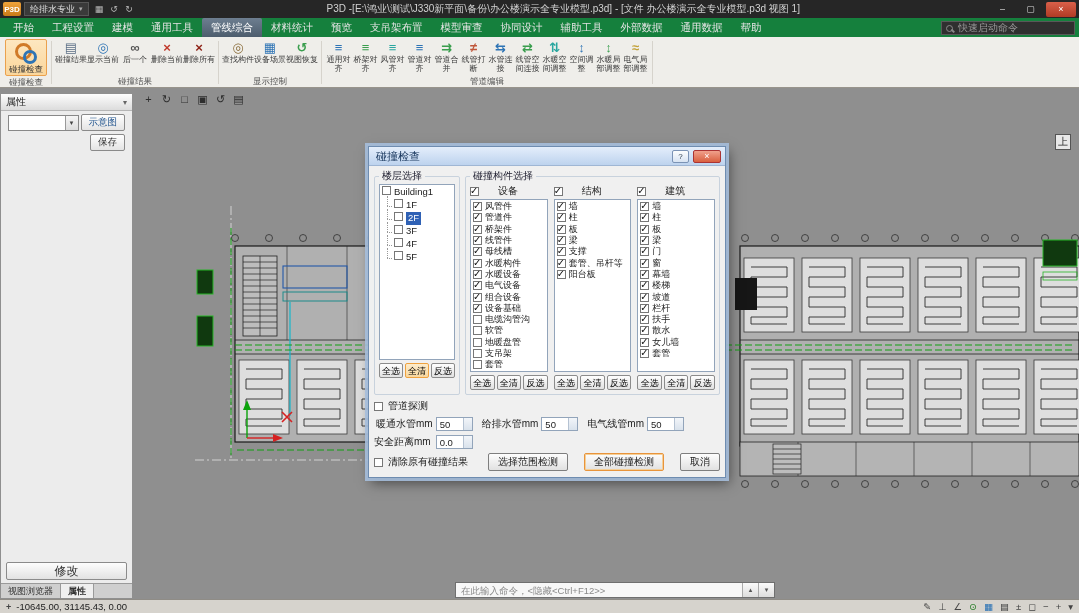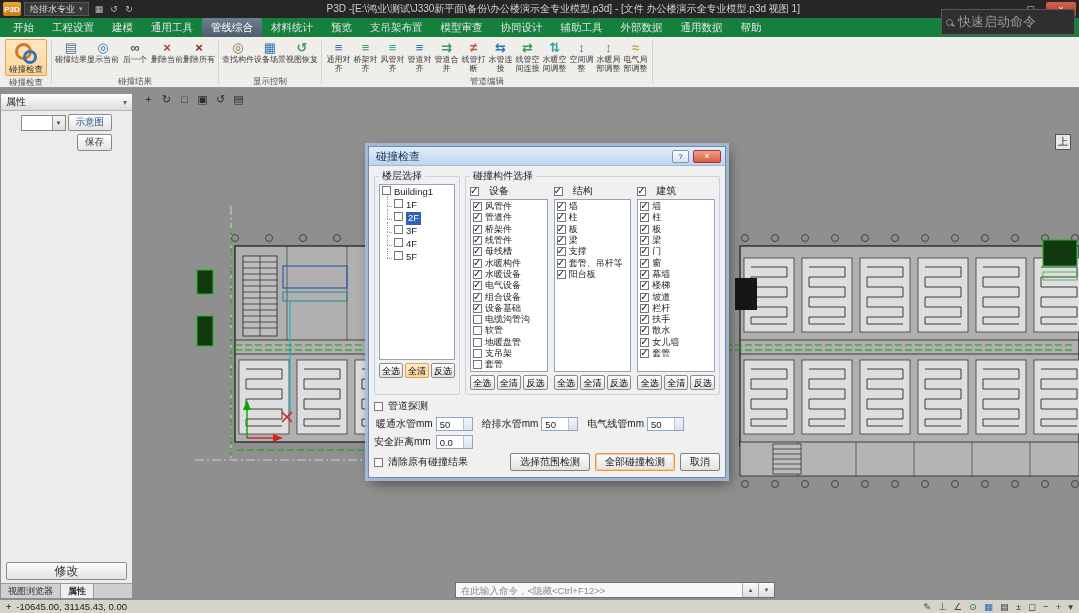--- a/index.html
+++ b/index.html
@@ -18,22 +18,22 @@
   .caret { font-size:7px; color:#aaa; }
   .tb-title { flex:1; text-align:center; white-space:nowrap; overflow:hidden; color:#d2d2d2; font-size:10px; }
   .winbtn { width:25px; height:15px; display:flex; align-items:center; justify-content:center; font-size:9px; color:#ddd; }
   .winbtn.close { width:30px; background:linear-gradient(#d9604a,#b03a24); color:#fff; border-radius:2px; }
 
   
   .menubar { height:19px; background:#15803d; display:flex; align-items:flex-end; padding:0 4px; flex:none; }
   .mtab { padding:3px 9px; font-size:10.5px; color:#e3e3e3; line-height:13px; }
   .mtab.active { background:linear-gradient(#6d7e90,#4d5d6d); border-radius:2px 2px 0 0; color:#fff; }
   .quick-launch { margin-left:auto; margin-bottom:2px; width:134px; height:14px; background:#2f2f2f;
-                  border:1px solid #585858; color:#9a9a9a; font-size:13px; display:flex; align-items:center;
-                  padding:12px 4px; gap:5px; }
+                  border:1px solid #585858; color:#9a9a9a; font-size:10px; display:flex; align-items:center;
+                  padding:0 4px; gap:5px; }
   .mag { width:7px; height:7px; border:1.5px solid #8a8a8a; border-radius:50%; position:relative; flex:none; }
   .mag::after { content:""; position:absolute; width:4px; height:1.5px; background:#8a8a8a;
                 transform:rotate(45deg); right:-3px; bottom:-1px; }
 
   
   .ribbon { height:51px; background:#efeeea; border-bottom:1px solid #98948c; display:flex;
             align-items:stretch; padding:1px 2px 0; flex:none; }
   .rgroup { display:flex; flex-direction:column; padding:0 2px; }
   .rbody { flex:1; display:flex; align-items:flex-start; }
   .glabel { height:12px; font-size:8.5px; color:#555; text-align:center; line-height:12px; }
@@ -68,21 +68,21 @@
   .cmdbar input::placeholder { color:#8a8a8a; }
   .cmd-btn { width:16px; border-left:1px solid #aaa; background:linear-gradient(#fafafa,#ddd);
              font-size:7px; color:#555; display:flex; align-items:center; justify-content:center; }
 
   
   .leftpanel { position:absolute; left:0; top:5px; width:133px; height:506px; background:#ececec;
                border:1px solid #8f8f8f; display:flex; flex-direction:column; z-index:5; }
   .lp-header { height:17px; background:linear-gradient(#fdfdfd,#dcdcdc); border-bottom:1px solid #b5b5b5;
                font-size:10px; padding:0 5px; display:flex; justify-content:space-between; align-items:center; color:#222; }
   .lp-pin { font-size:8px; color:#666; }
-  .lp-row { display:flex; gap:2px; padding:3px 20px 0; align-items:center; }
+  .lp-row { display:flex; gap:2px; padding:3px 7px 0; align-items:center; }
   .lp-row.save { justify-content:flex-end; }
   .lp-combo { flex:1; height:16px; background:#fff; border:1px solid #888; position:relative; }
   .lp-combo .dd { position:absolute; right:0; top:0; width:13px; height:100%;
                   background:linear-gradient(#f5f5f5,#ddd); border-left:1px solid #999; font-size:6px;
                   display:flex; align-items:center; justify-content:center; color:#444; }
   .lp-btn { height:17px; font-size:9.5px; padding:0 7px; background:linear-gradient(#fefefe,#e4e4e4);
             border:1px solid #8a8a8a; border-radius:2px; color:#1b4f8a; font-family:inherit; }
   .lp-btn.plain { color:#333; }
   .lp-body { flex:1; }
   .lp-modify { margin:3px 5px; height:18px; font-size:12px; background:linear-gradient(#fdfdfd,#e2e2e2);
@@ -121,35 +121,35 @@
   .tree-row.child { padding-left:12px; position:relative; }
   .tree-row.child::before { content:""; position:absolute; left:5px; top:-3px; bottom:6px; border-left:1px dotted #999; }
   .tree-row.child::after { content:""; position:absolute; left:5px; top:7px; width:5px; border-top:1px dotted #999; }
   .tree-row.selected .t-label { background:#2f61b5; color:#fff; padding:0 2px; }
   .sbtns { display:flex; gap:2px; margin-top:3px; }
   .sbtn { flex:1; height:15px; font-size:9px; line-height:12px; text-align:center; padding:0;
           background:linear-gradient(#fefefe,#e2e2e2); border:1px solid #8b8b8b; border-radius:2px; font-family:inherit; }
   .sbtn.hl { border-color:#efa23f; background:linear-gradient(#fdeccb,#f8d79e); }
   .gb.comps { flex:1; display:flex; gap:6px; }
   .col { flex:1; display:flex; flex-direction:column; }
-  .col-head { display:flex; gap:10px; align-items:center; height:14px; font-size:10px; }
+  .col-head { display:flex; gap:19px; align-items:center; height:14px; font-size:10px; }
   .col .listbox { flex:1; margin-top:1px;text-align:center; }
   .li { display:flex; gap:3px; align-items:center; height:11.3px; font-size:9px; }
   .cb { width:9px; height:9px; border:1px solid #777; background:#fff; flex:none; position:relative; display:inline-block; }
   .cb.checked::after, .cb[data-checked="true"]::after {
       content:"✓"; position:absolute; left:-1px; top:-3px; font-size:10px; font-weight:bold; color:#111; }
   .row { display:flex; align-items:center; gap:5px; margin-top:4px; }
   .row.fields { gap:9px; padding-left:2px; }
   .field { display:flex; align-items:center; gap:3px; }
   .numbox { display:inline-flex; align-items:center; width:37px; height:14px; border:1px solid #92a4ba;
             background:#fff; font-size:9.5px; padding:0 10px 0 3px; position:relative; }
   .numbox::after { content:""; position:absolute; right:0; top:0; bottom:0; width:8px;
                    border-left:1px solid #b5c2d2; background:linear-gradient(#f2f5f9,#d9e2ec); }
   .btn { height:18px; padding:0 9px; font-size:10px; background:linear-gradient(#fdfdfd,#e1e1e1);
-         border:1px solid #7e7e7e; border-radius:2px; font-family:inherit; color:#222; }
+         border:1px solid #7e7e7e; border-radius:2px; font-family:inherit; color:#222;margin-left:11px; }
   .btn.primary { border:1px solid #e8943c; box-shadow:inset 0 0 0 1px #f5cf97; }
   .row.actions .spacer { margin-left:auto; }
 </style>
 </head>
 <body>
 
 <div class="app">
 
   <div class="titlebar">
     <span class="tb-logo">P3D</span>

